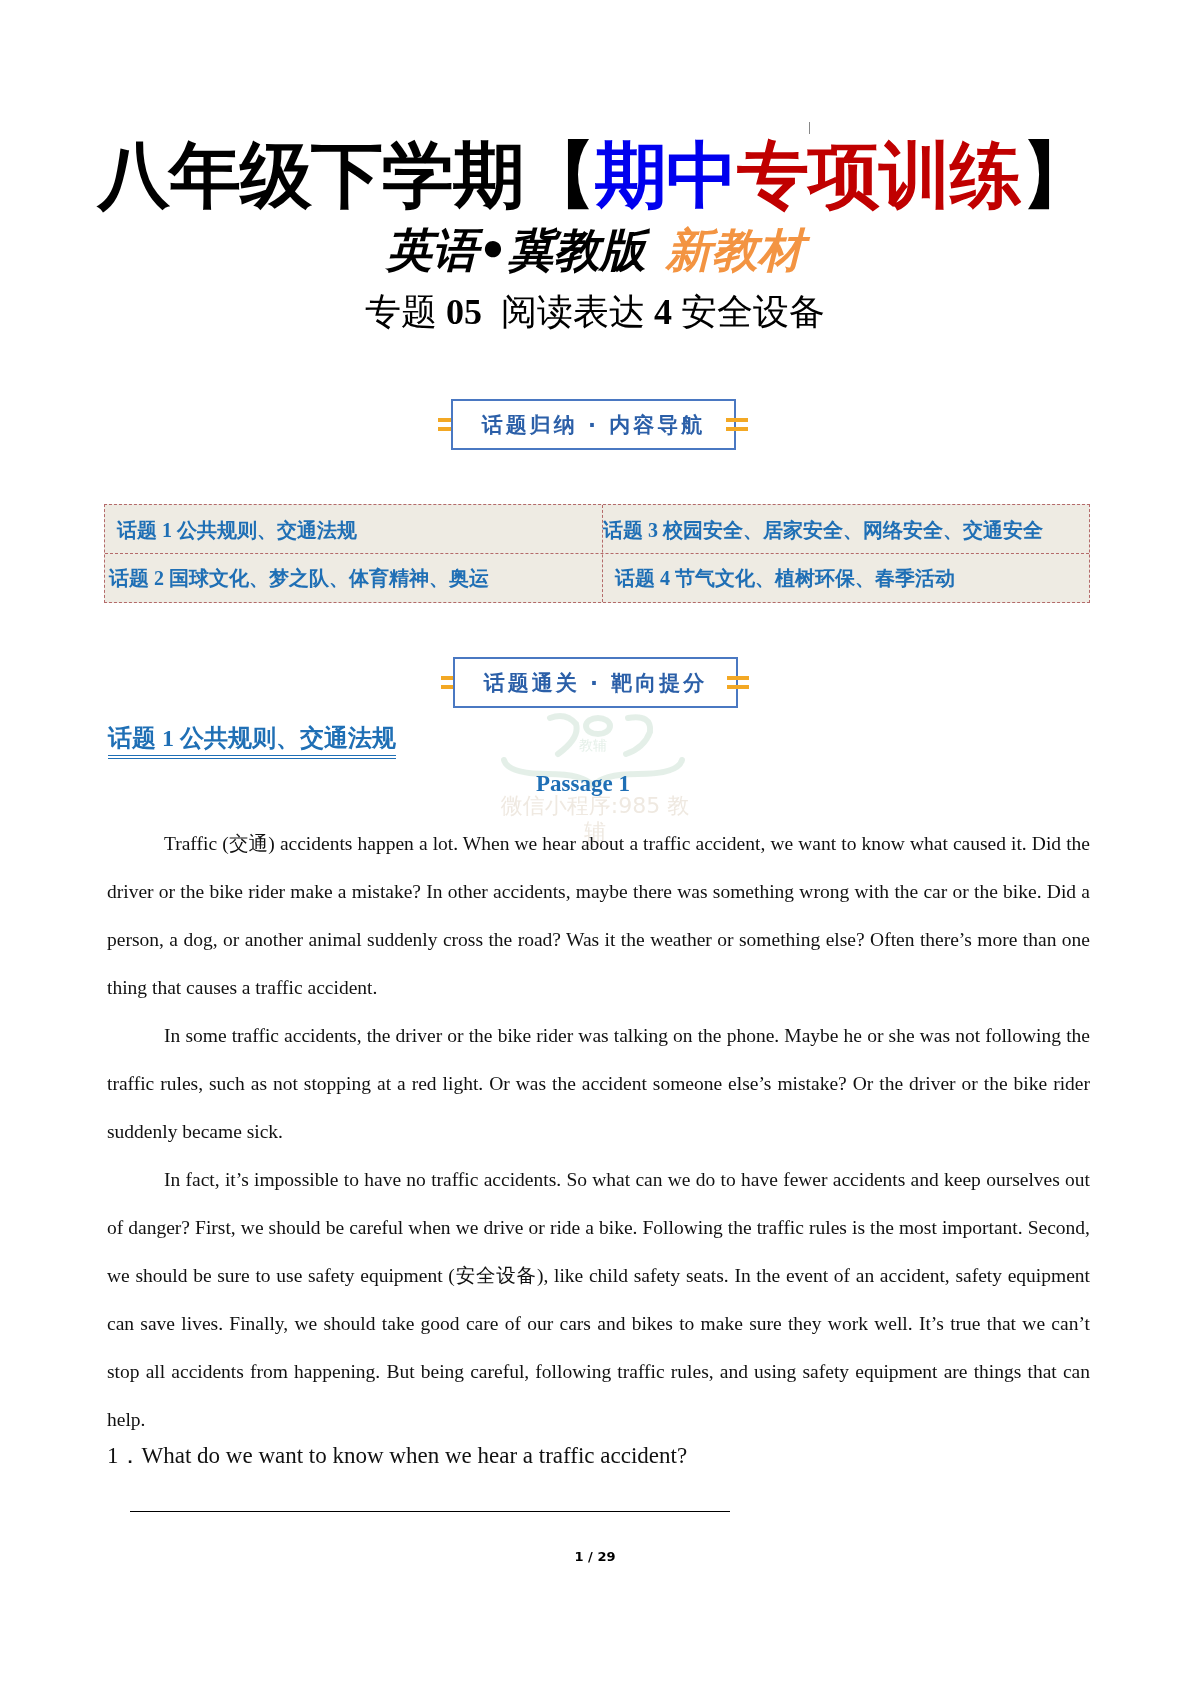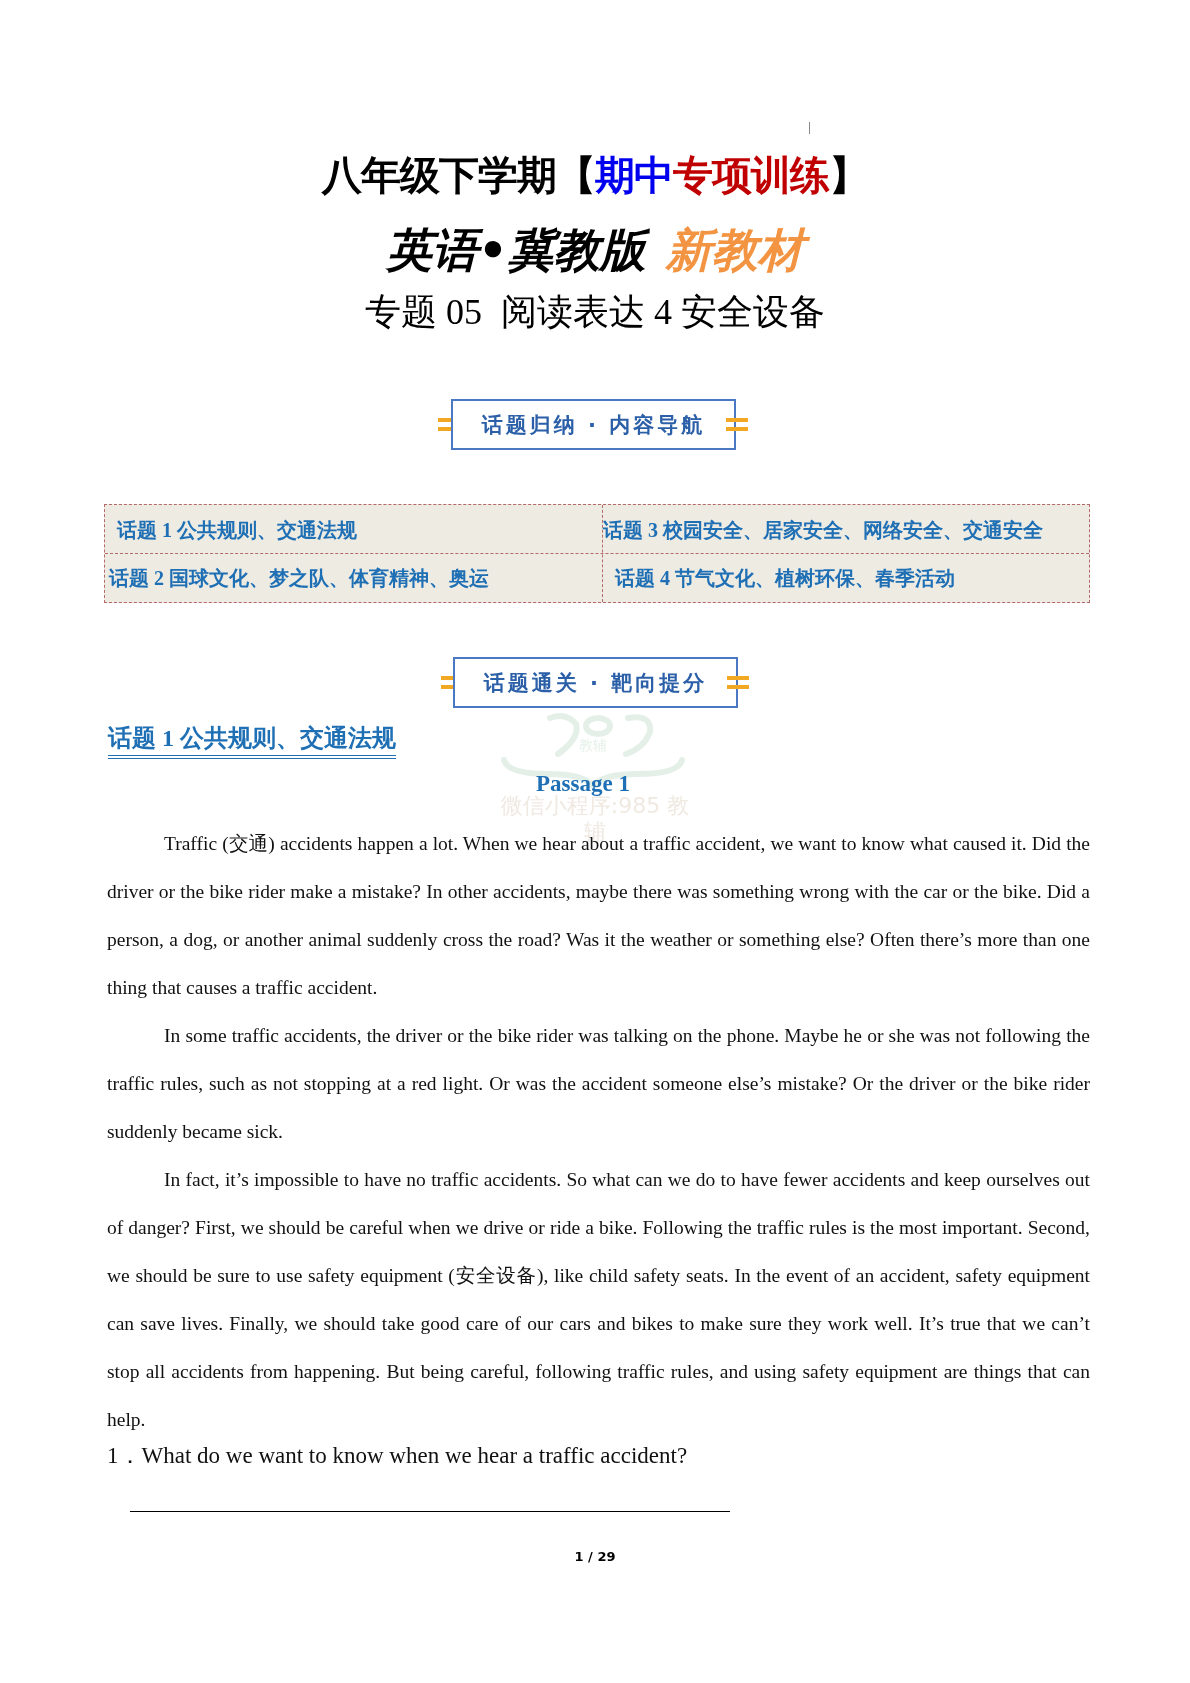--- a/index.html
+++ b/index.html
@@ -6,39 +6,39 @@
     body {
       width: 1190px; height: 1683px; position: relative; overflow: hidden;
       font-family: "Liberation Serif", "DejaVu Serif", serif; color: #111;
     }
     .abs { position: absolute; }
     .cursor-mark { left: 809px; top: 122px; width: 1px; height: 12px; background: #888; }
 
     .title-main {
       left: 0; width: 1190px; top: 140px; text-align: center;
       font-family: "DejaVu Sans", "Liberation Sans", sans-serif;
-      font-weight: bold; font-size: 40px; letter-spacing: -1px; line-height: 70px;
+      font-weight: bold; font-size: 72px; letter-spacing: -1px; line-height: 70px;
       color: #000;
     }
     .title-main .blue { color: #0000ee; }
     .title-main .red { color: #c00000; }
 
     .title-sub {
       left: 0; width: 1190px; top: 222px; text-align: center;
       font-family: "DejaVu Sans", "Liberation Sans", sans-serif;
       font-weight: bold; font-size: 46px; line-height: 56px; color: #000; font-style: italic;
     }
     .title-sub .orange { color: #f39442; margin-left: 20px; }
 
     .title-topic {
       left: 0; width: 1190px; top: 290px; text-align: center;
       font-family: "Liberation Serif", "DejaVu Serif", serif;
       font-size: 36px; line-height: 44px; color: #000;
     }
-    .title-topic b { font-weight: normal; }
+    .title-topic b { font-weight: bold; }
 
     .section-box {
       border: 2px solid #4a78c2; background: #fff;
       display: flex; align-items: center; justify-content: center;
       font-family: "DejaVu Sans", "Liberation Sans", sans-serif;
       font-weight: bold; font-size: 21px; letter-spacing: 3px; color: #2b5fa8;
       box-sizing: border-box;
     }
     .bars { width: 22px; height: 14px; }
     .bars::before, .bars::after {

